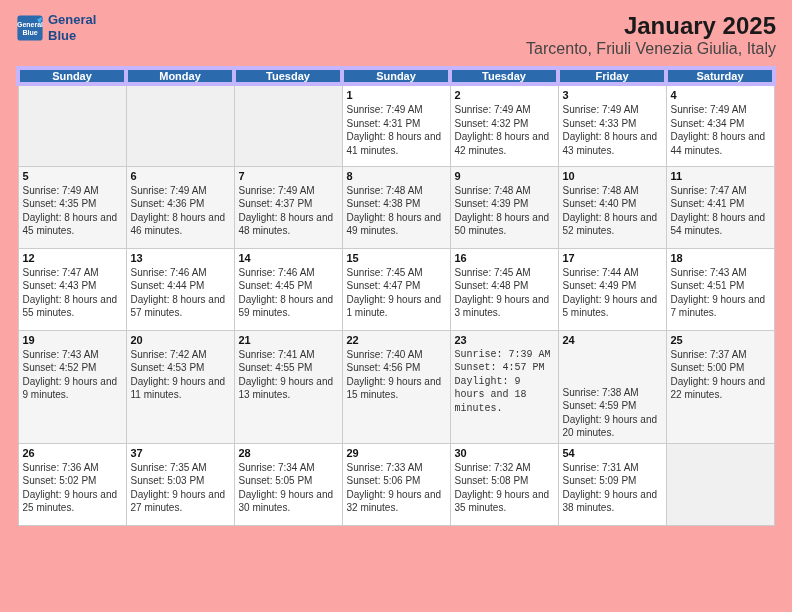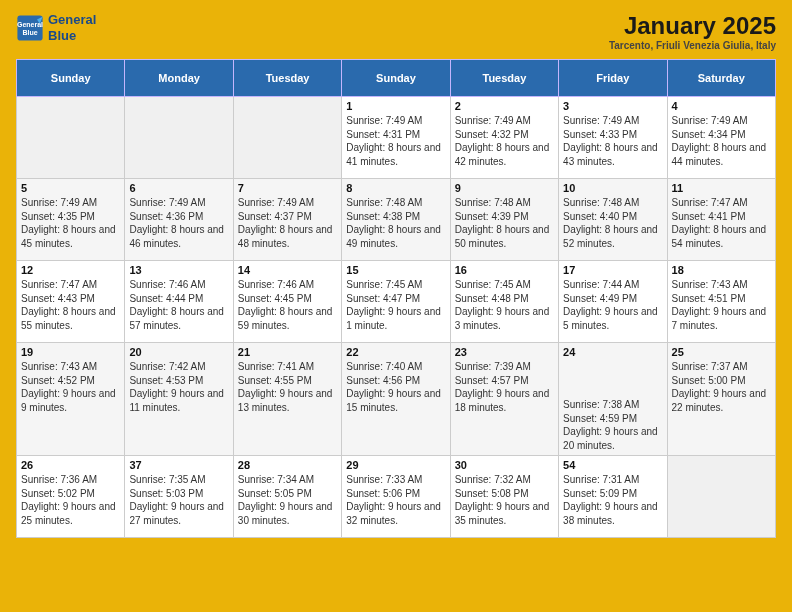--- a/index.html
+++ b/index.html
@@ -7,21 +7,21 @@
       font-family: Arial, sans-serif;
       background: #fff;
       width: 792px;
       height: 612px;
       overflow: hidden;
     }
     .page {
       width: 792px;
       height: 612px;
       padding: 12px 16px;
-      background: #eab308;
+      background: #fca5a5;
     }
     .header {
       display: flex;
       justify-content: space-between;
       align-items: flex-start;
       margin-bottom: 8px;
     }
     .logo {
       display: flex;
       align-items: center;
@@ -39,37 +39,36 @@
     }
     .title-block {
       text-align: right;
     }
     .month-title {
       font-size: 24px;
       font-weight: bold;
       color: #1a1a1a;
     }
     .location {
-      font-size: 10px;
+      font-size: 16px;
       color: #444;
-      font-weight: bold;
     }
     table {
       width: 100%;
       border-collapse: collapse;
       table-layout: fixed;
     }
     .day-header {
       background: #2a6aad;
       color: #fff;
       text-align: center;
       font-size: 11px;
       font-weight: bold;
-      padding: 12px 2px;
-      border: 1px solid #c4b5fd;
+      padding: 0 2px;
+      border: 4px solid #c4b5fd;
     }
     .cal-cell {
       vertical-align: top;
       border: 1px solid #ccc;
       padding: 3px 4px;
       height: 82px;
       background: #fff;
       font-size: 9px;
       color: #333;
     }
@@ -263,21 +262,21 @@
 Daylight: 9 hours and 13 minutes.</div>
           </td>
           <td class="cal-cell shaded">
             <div class="day-num">22</div>
             <div class="cell-text" style="white-space: pre-line;">Sunrise: 7:40 AM
 Sunset: 4:56 PM
 Daylight: 9 hours and 15 minutes.</div>
           </td>
           <td class="cal-cell shaded">
             <div class="day-num">23</div>
-            <div class="cell-text" style="white-space: pre-line;">Sunrise: 7:39 AM
+            <div class="cell-text" style="white-space: pre-line; font-family: Liberation Mono, monospace;">Sunrise: 7:39 AM
 Sunset: 4:57 PM
 Daylight: 9 hours and 18 minutes.</div>
           </td>
           <td class="cal-cell shaded">
             <div class="day-num">24</div>
             <div class="cell-text" style="white-space: pre-line; margin-top: 40px;">Sunrise: 7:38 AM
 Sunset: 4:59 PM
 Daylight: 9 hours and 20 minutes.</div>
           </td>
           <td class="cal-cell shaded">

